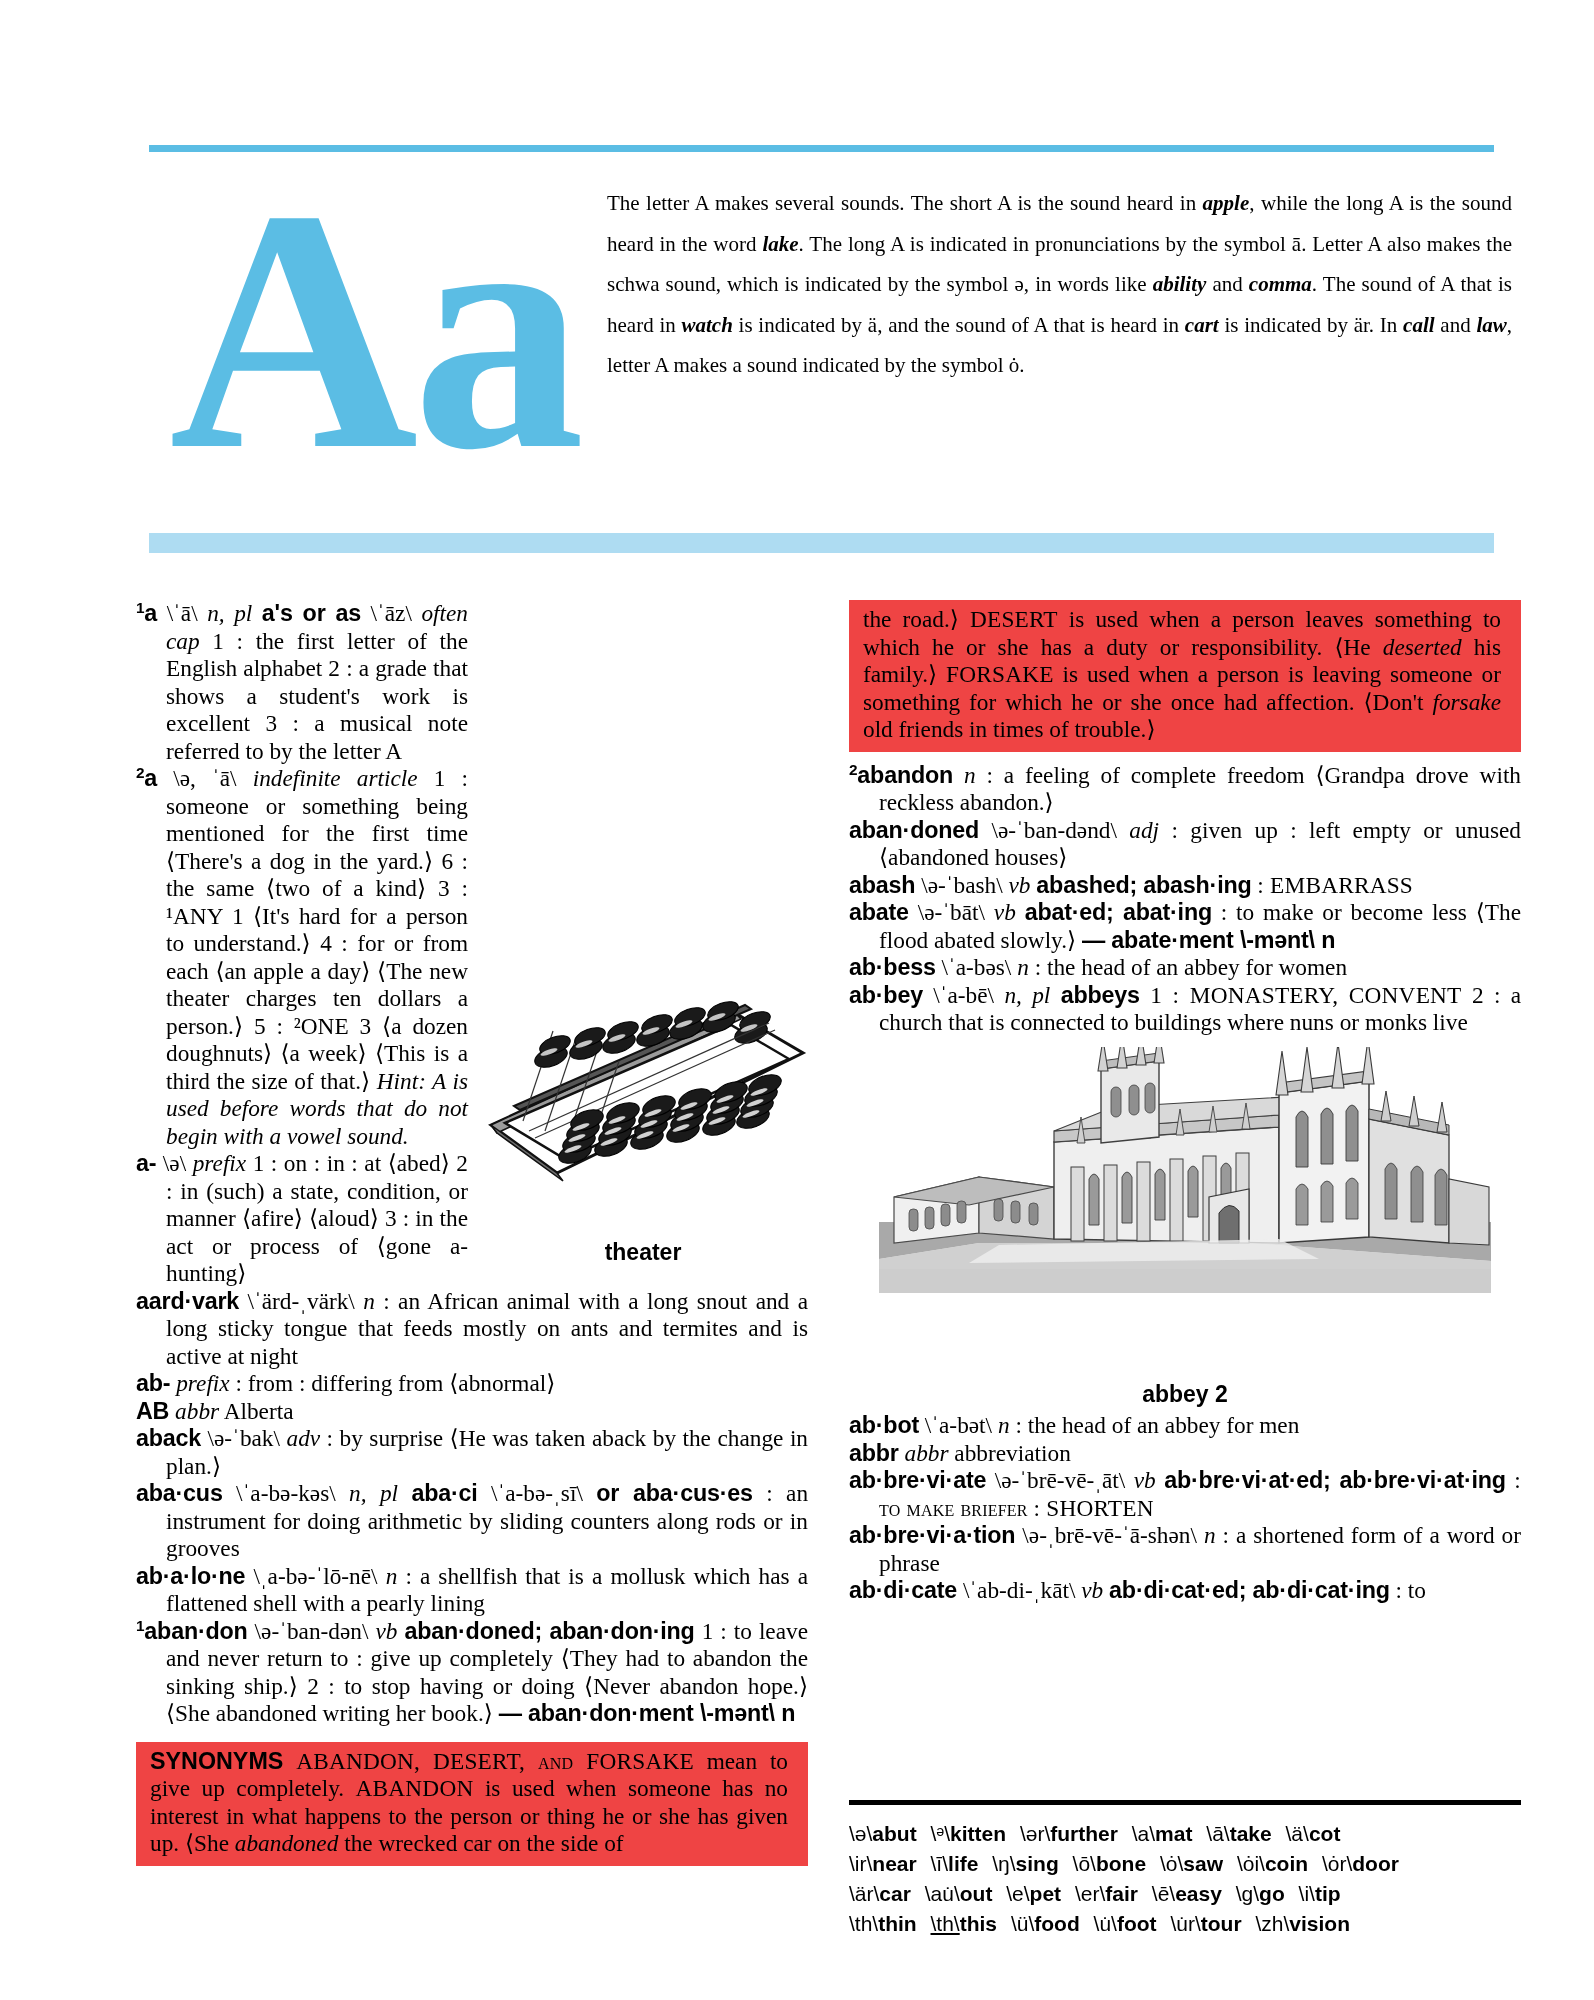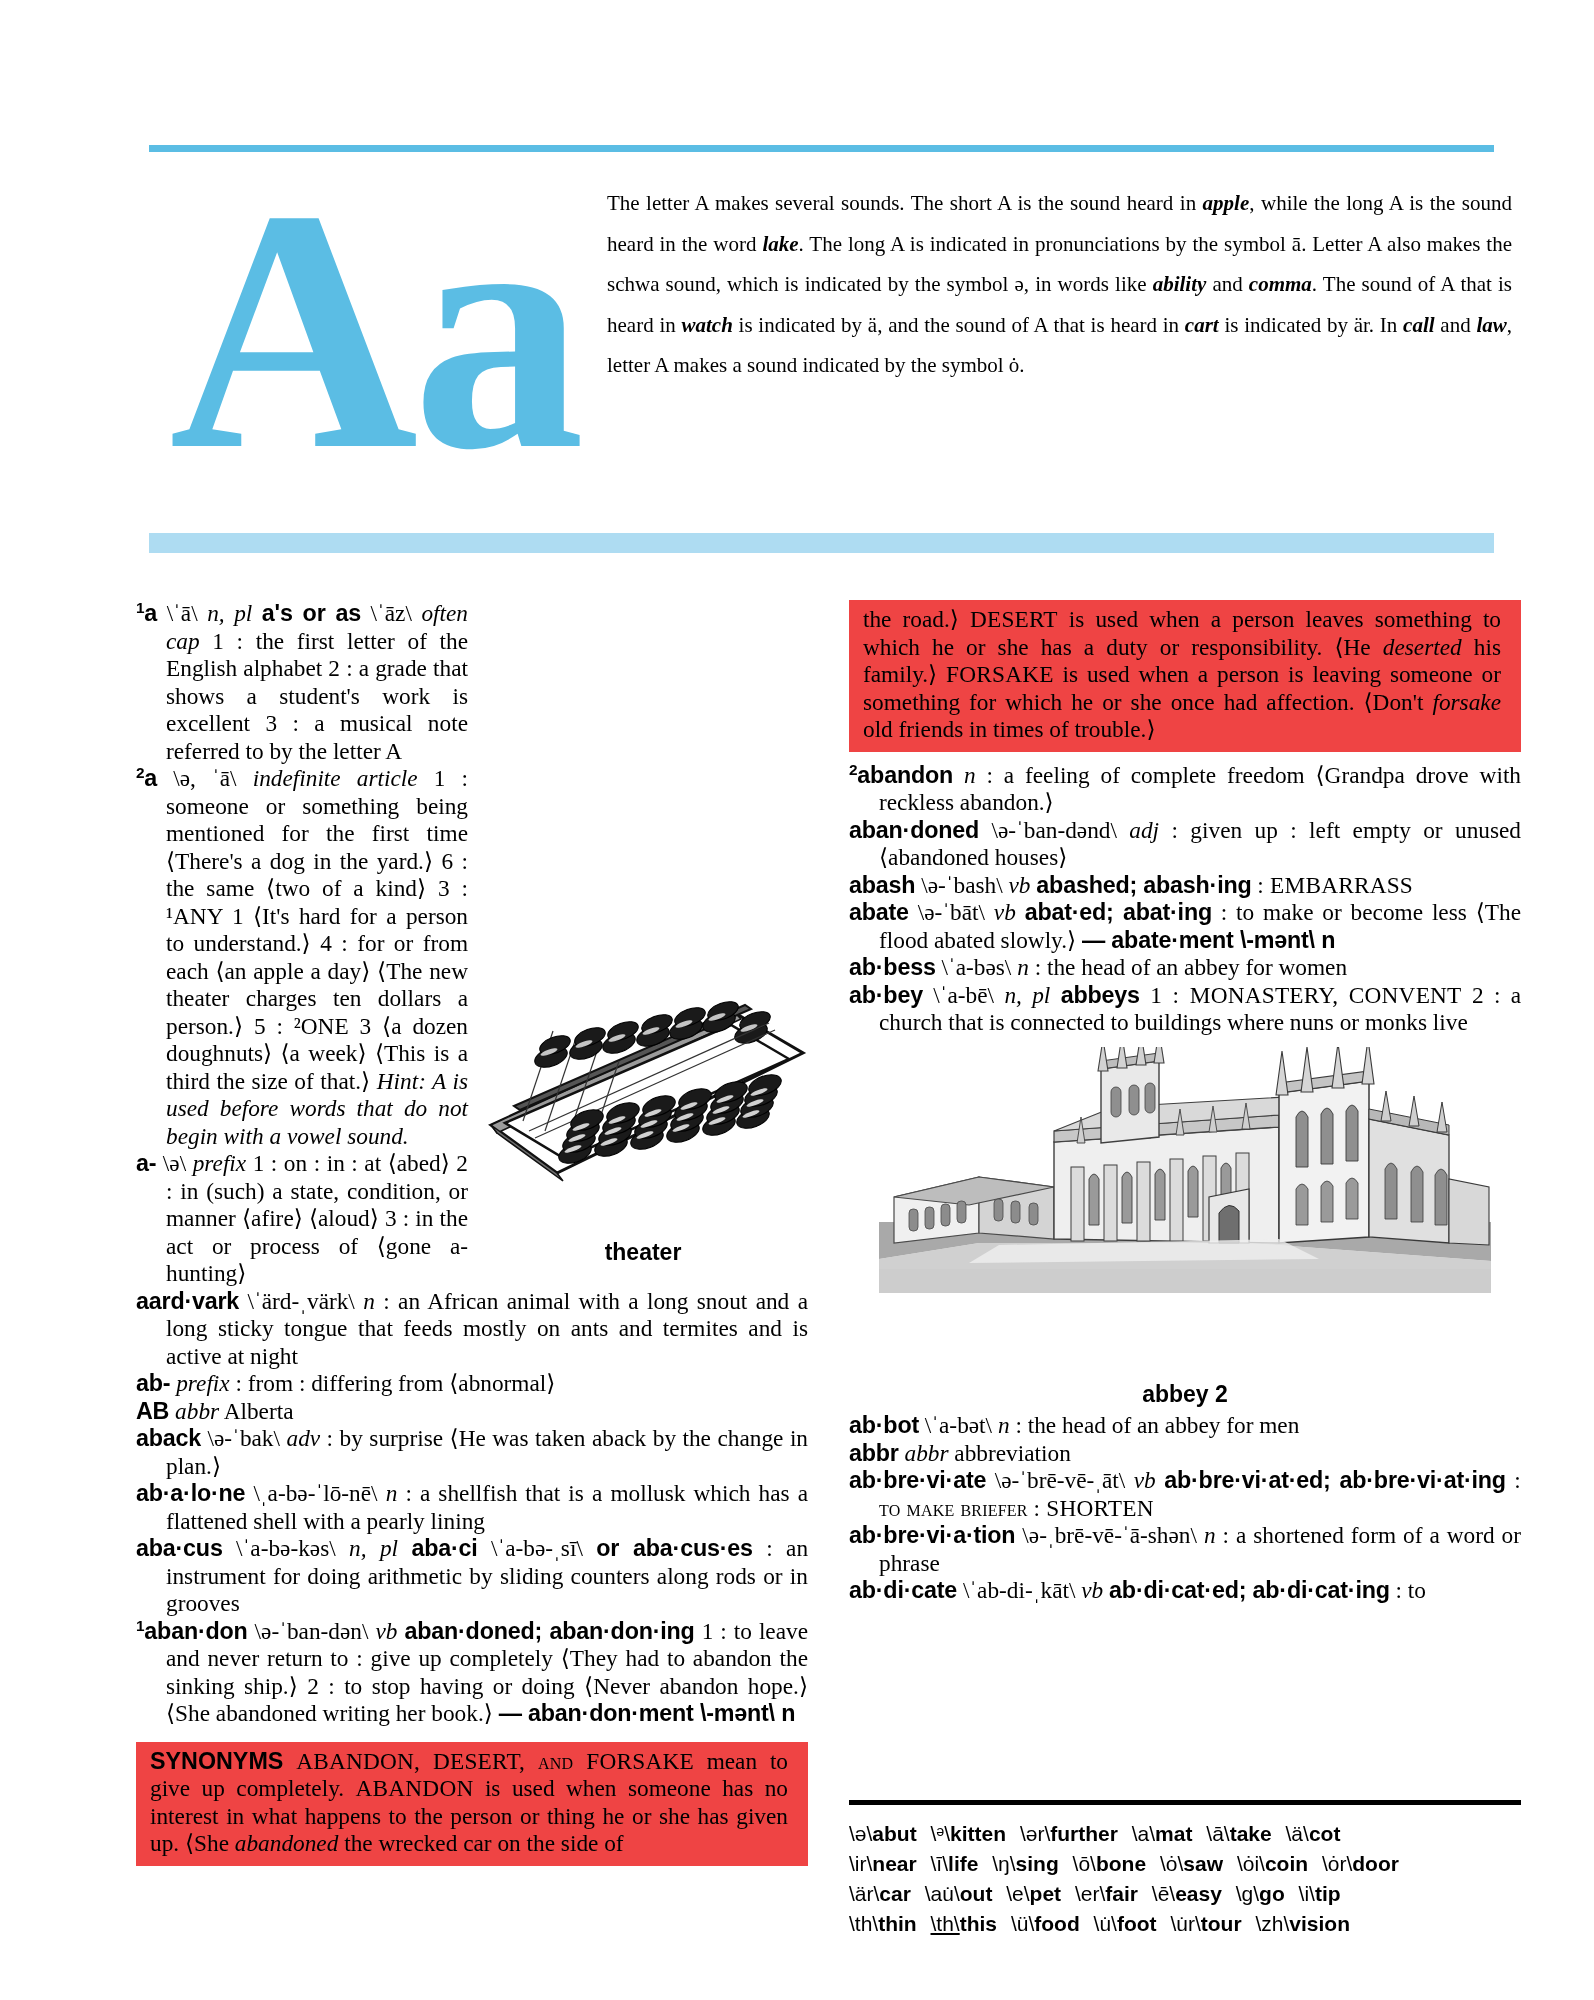--- a/index.html
+++ b/index.html
@@ -310,34 +310,34 @@
     </div>
 
     <div class="entry">
       <span class="hw">aback</span>
       <span>\ə-ˈbak\</span>
       <span class="it">adv</span>
       <span>: by surprise ⟨He was taken aback by the change in plan.⟩</span>
     </div>
 
     <div class="entry">
-      <span class="hw">ab·a·lo·ne</span>
-      <span>\ˌa-bə-ˈlō-nē\</span>
-      <span class="it">n</span>
-      <span>: a shellfish that is a mollusk which has a flattened shell with a pearly lining</span>
-    </div>
-
-    <div class="entry">
       <span class="hw">aba·cus</span>
       <span>\ˈa-bə-kəs\</span>
       <span class="it">n, pl</span>
       <span class="hw">aba·ci</span>
       <span>\ˈa-bə-ˌsī\</span>
       <span class="hw">or aba·cus·es</span>
       <span>: an instrument for doing arithmetic by sliding counters along rods or in grooves</span>
+    </div>
+
+    <div class="entry">
+      <span class="hw">ab·a·lo·ne</span>
+      <span>\ˌa-bə-ˈlō-nē\</span>
+      <span class="it">n</span>
+      <span>: a shellfish that is a mollusk which has a flattened shell with a pearly lining</span>
     </div>
 
     <div class="entry">
       <span class="sup hw">1</span><span class="hw">aban·don</span>
       <span>\ə-ˈban-dən\</span>
       <span class="it">vb</span>
       <span class="hw">aban·doned; aban·don·ing</span>
       <span>1 : to leave and never return to : give up completely ⟨They had to abandon the sinking ship.⟩</span>
       <span>2 : to stop having or doing ⟨Never abandon hope.⟩ ⟨She abandoned writing her book.⟩</span>
       <span class="hw">— aban·don·ment \-mənt\ n</span>

